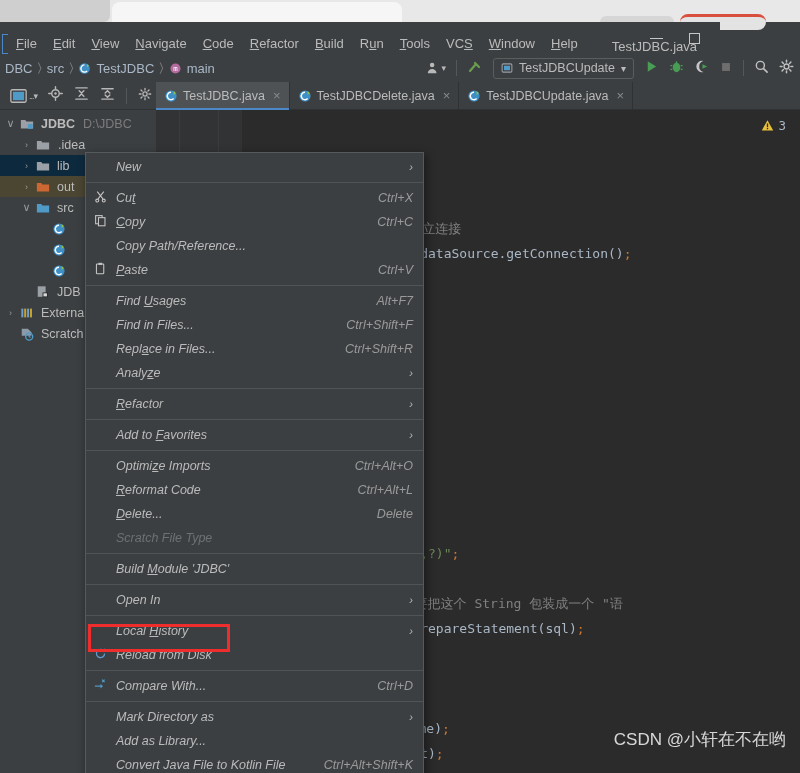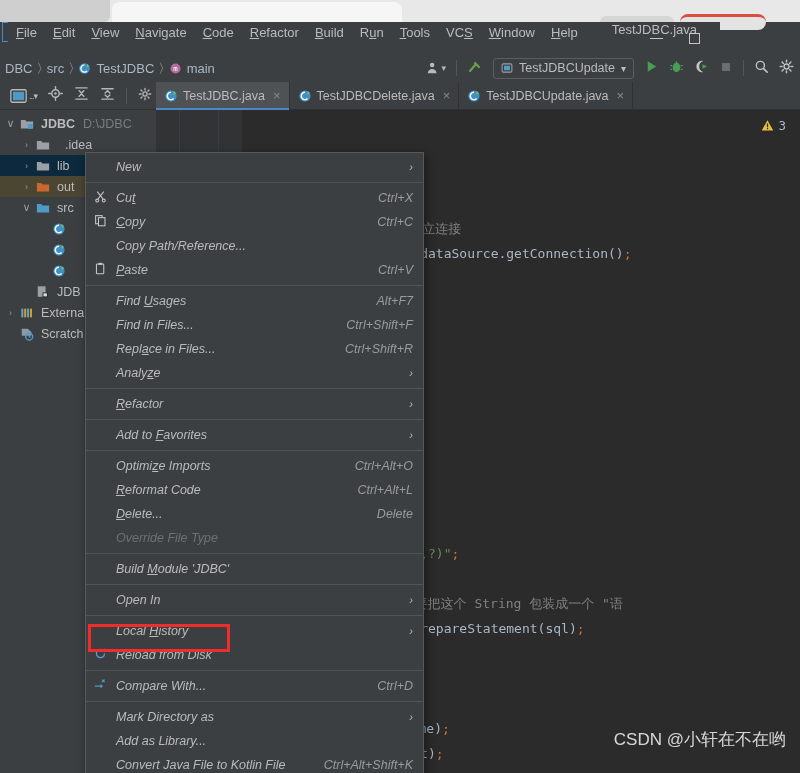--- a/index.html
+++ b/index.html
@@ -37,21 +37,21 @@
   }
   .outer-top .pill-red2 {
     position: absolute; left: 600px; top: 16px; width: 74px; height: 12px;
     background: #d6d6d6; border-radius: 6px;
   }
 
   
   .menubar {
     position: absolute; top: 22px; left: 0; width: 720px; height: 32px;
     background: #3c3f41;
-    display: flex; align-items: flex-start;
+    display: flex; align-items: flex-end;
     color: #bbbbbb; font-size: 13px;
   }
   .menubar .focusbox {
     width: 6px; height: 20px; margin-left: 2px;
     border: 1px solid #4a88c7; border-right: none;
   }
   .menu-item {
     padding: 3px 8px; white-space: nowrap; cursor: default; color: #bbbbbb;
   }
   .menu-item u { text-decoration: underline; }
@@ -378,21 +378,21 @@
             <rect x="9" y="8" width="5.5" height="5.5" fill="#4f9ac7"></rect>
           </svg></span>
         <span class="tree-label bold" style="margin-left: 4px;">JDBC</span>
         <span class="tree-path">D:\JDBC</span>
       </div>
       <div class="tree-row" style="padding-left: 20px;">
         <span class="tw">›</span>
         <span class="ico"><svg width="14" height="14" viewBox="0 0 16 16">
             <path d="M1 3.5h5l1.3 1.6H15V13H1z" fill="#9aa0a6"></path>
           </svg></span>
-        <span class="tree-label" style="margin-left: 12px;">.idea</span>
+        <span class="tree-label" style="margin-left: 5px;">.idea</span>
       </div>
       <div class="tree-row sel" style="padding-left: 20px;">
         <span class="tw">›</span>
         <span class="ico"><svg width="14" height="14" viewBox="0 0 16 16">
             <path d="M1 3.5h5l1.3 1.6H15V13H1z" fill="#9aa0a6"></path>
           </svg></span>
         <span class="tree-label" style="margin-left: 4px;">lib</span>
       </div>
       <div class="tree-row sel-dim" style="padding-left: 20px;">
         <span class="tw">›</span>
@@ -617,21 +617,21 @@
         <span class="mlabel"><u>R</u>eformat Code</span>
         <span class="mkey">Ctrl+Alt+L</span>
       </div>
       <div class="mrow">
         <span class="micon"></span>
         <span class="mlabel"><u>D</u>elete...</span>
         <span class="mkey">Delete</span>
       </div>
       <div class="mrow disabled">
         <span class="micon"></span>
-        <span class="mlabel">Override File Type</span>
+        <span class="mlabel">Scratch File Type</span>
       </div>
       <div class="msep"></div>
       <div class="mrow">
         <span class="micon"></span>
         <span class="mlabel">Build <u>M</u>odule 'JDBC'</span>
       </div>
       <div class="msep"></div>
       <div class="mrow">
         <span class="micon"></span>
         <span class="mlabel">Open In</span>

